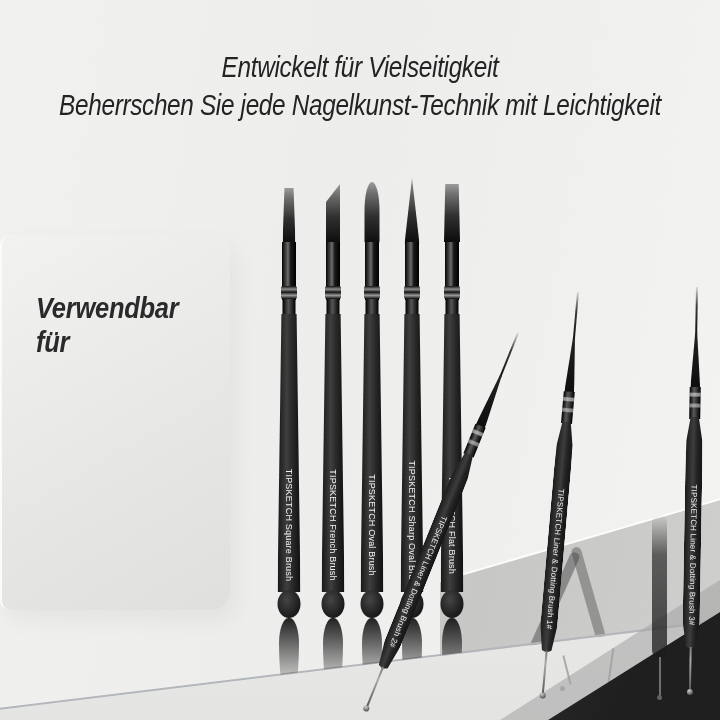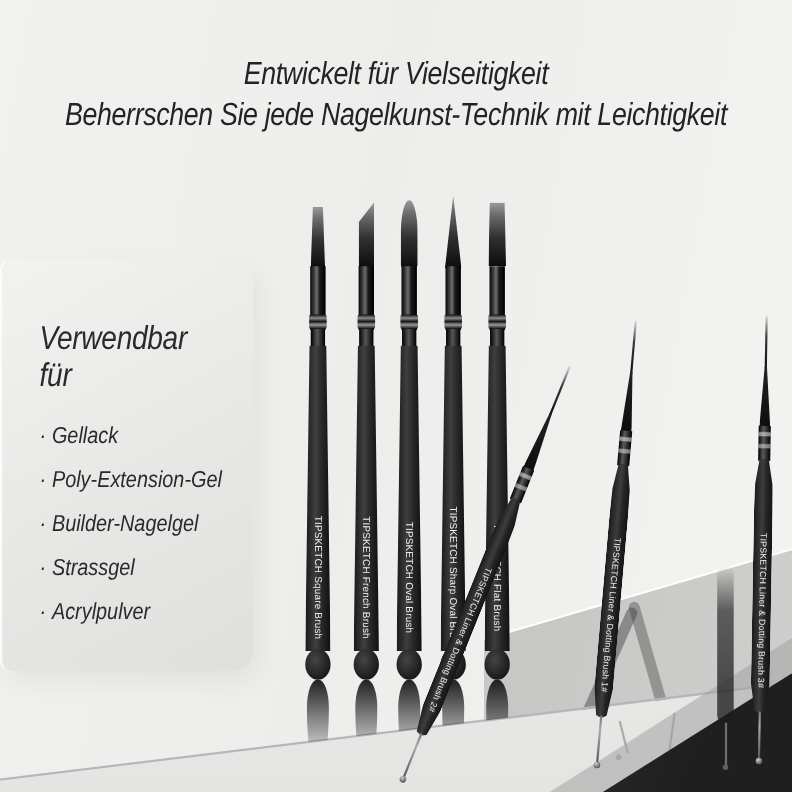--- a/index.html
+++ b/index.html
@@ -11,21 +11,21 @@
   .headline{position:absolute;top:48px;left:0;width:720px;text-align:center;
     font-style:italic;color:#232323;font-size:29px;line-height:38px;
     letter-spacing:-0.4px;transform:scaleX(.84);transform-origin:center top;}
 
   
   .card{position:absolute;left:0;top:235px;width:230px;height:375px;
     border-radius:10px 18px 18px 10px;
     background:linear-gradient(150deg,#f2f2f1 0%,#e7e7e6 55%,#dfdfde 100%);
     border-left:2px solid #fbfbfa;
     box-shadow:6px 10px 24px rgba(0,0,0,.05);
-    padding:56px 0 0 34px;box-sizing:border-box;color:#2a2a2a;}
+    padding:56px 0 0 34px;box-sizing:border-box;color:#2a2a2a;font-weight:bold;}
   .card-title{font-style:italic;font-size:30px;letter-spacing:-0.3px;
     transform:scaleX(.85);transform-origin:left center;margin-bottom:26px;}
   .usage-list{list-style:none;margin:0;padding:0;}
   .usage-list li{font-style:italic;font-size:21px;margin-bottom:16px;
     transform:scaleX(.86);transform-origin:left center;white-space:nowrap;}
   .usage-list .dot{margin-right:6px;}
 
   
   .tabletop{position:absolute;inset:0;clip-path:polygon(0px 0px,720px 0px,720px 621px,0px 709px);}
   .gray-face{position:absolute;inset:0;
@@ -102,27 +102,20 @@
 
 <div class="stage">
 
   <div class="headline">
     <div>Entwickelt für Vielseitigkeit</div>
     <div>Beherrschen Sie jede Nagelkunst-Technik mit Leichtigkeit</div>
   </div>
 
   <div class="card">
     <div class="card-title">Verwendbar für</div>
-    <ul class="usage-list">
-      <li><span class="dot">·</span><span>Gellack</span></li>
-      <li><span class="dot">·</span><span>Poly-Extension-Gel</span></li>
-      <li><span class="dot">·</span><span>Builder-Nagelgel</span></li>
-      <li><span class="dot">·</span><span>Strassgel</span></li>
-      <li><span class="dot">·</span><span>Acrylpulver</span></li>
-    </ul>
   </div>
 
   <div class="gray-face">
     <div class="streak s1"></div>
     <div class="streak s2"></div>
   </div>
   <div class="upper-edge"></div>
   <div class="front-face">
     <div class="faint-pin" style="left:610px;top:648px;height:34px;transform:rotate(8deg);"></div>
     <div class="faint-ball" style="left:612px;top:682px;"></div>

